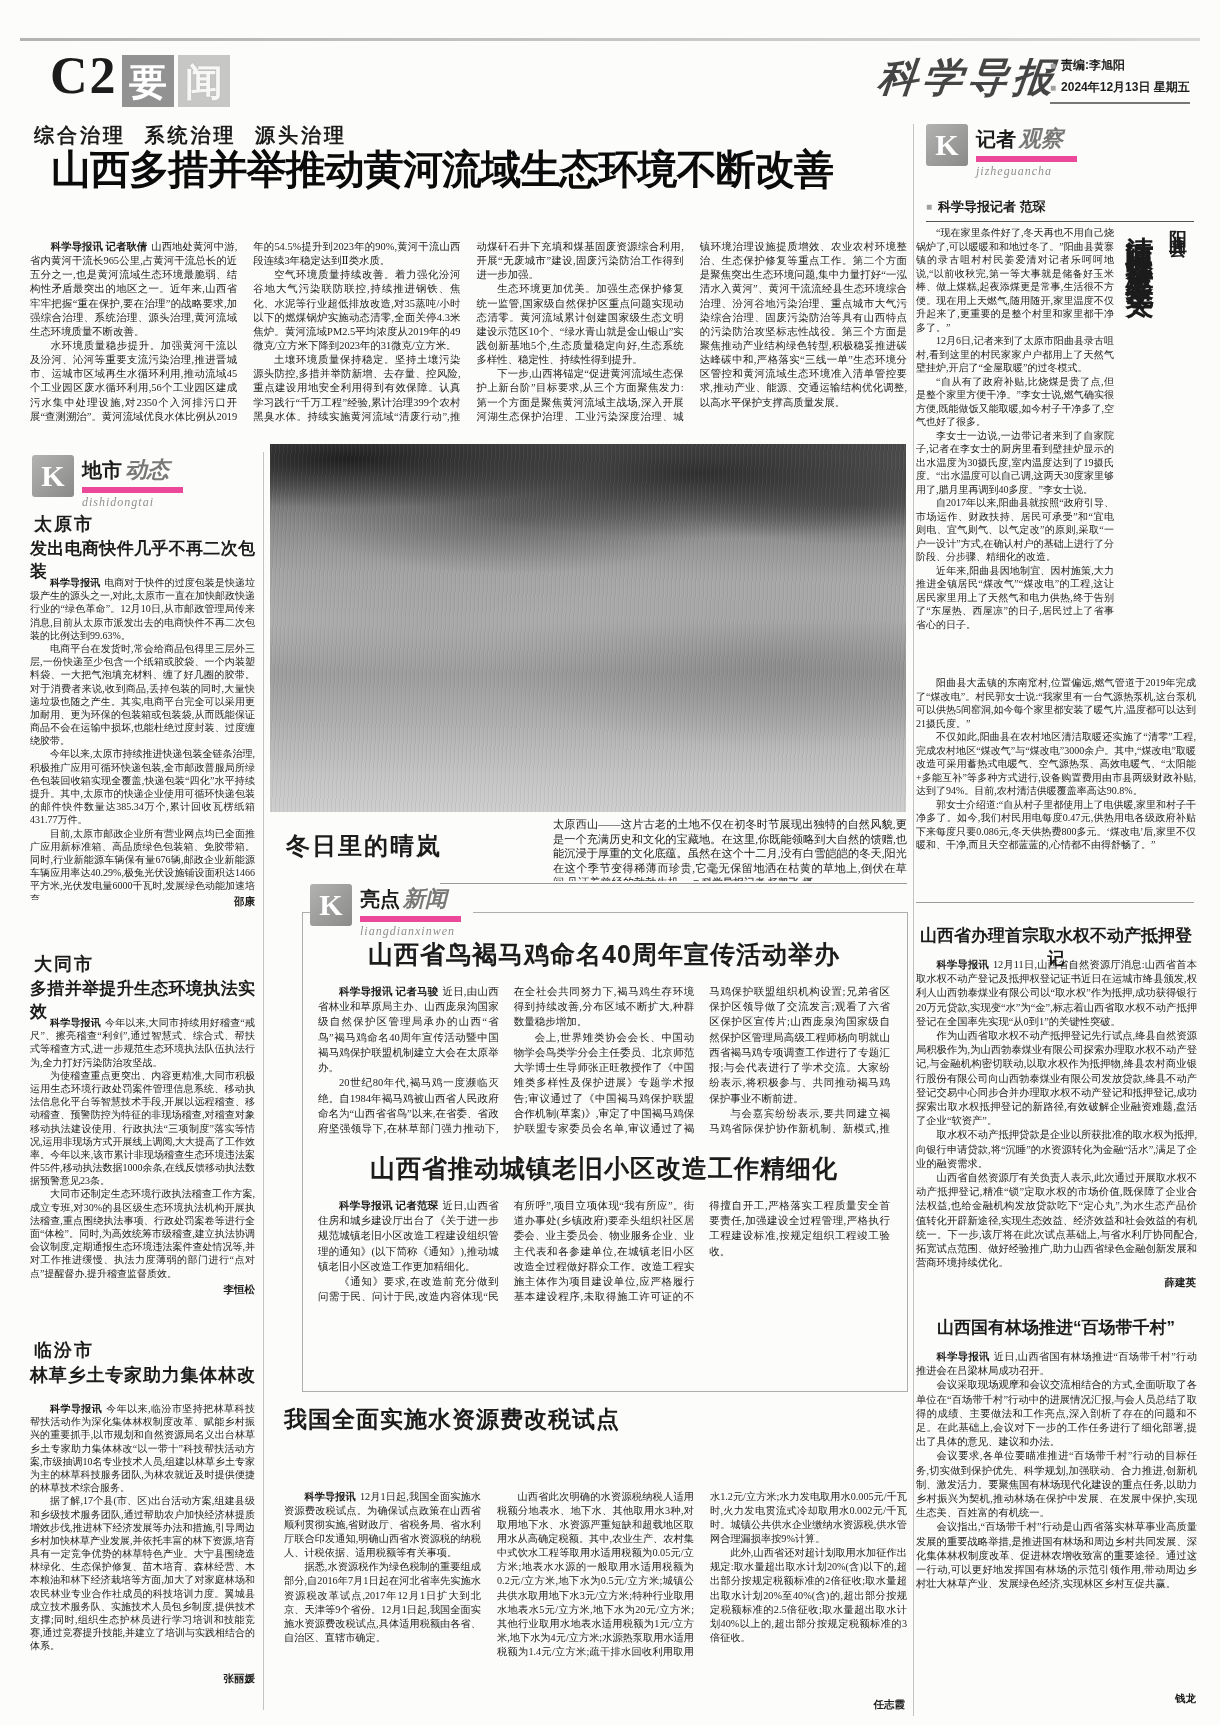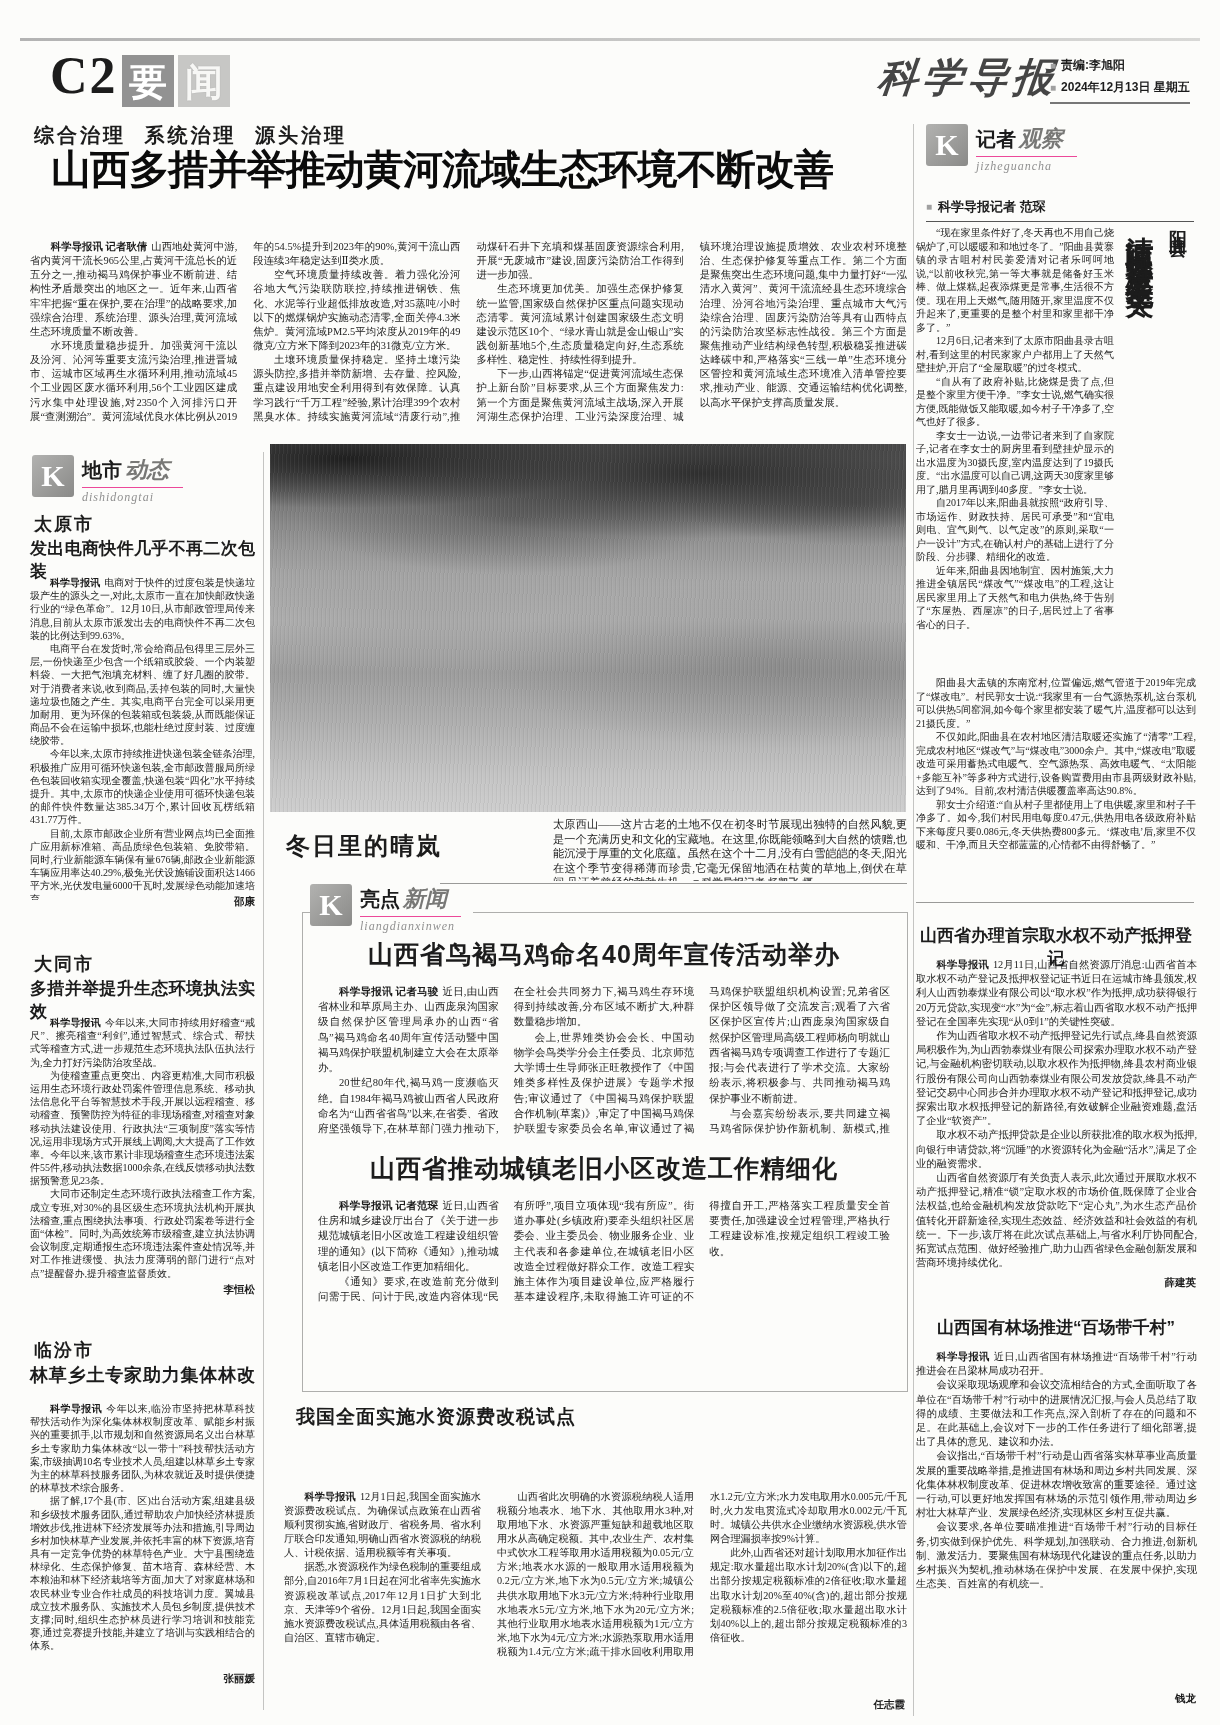--- a/index.html
+++ b/index.html
@@ -33,21 +33,21 @@
   .lead-body{left:30px;top:240px;width:877px;height:202px;column-count:4;column-gap:16px;
              font-size:10.4px;line-height:1.36;}
   
   .vrule{width:1px;background:#c4c4c2;}
   .hrule{height:1px;background:#9a9a98;}
   
   .sec-head{display:flex;gap:8px;align-items:flex-start;}
   .klogo{width:42px;height:42px;flex:0 0 42px;border-radius:3px;color:#fff;text-align:center;line-height:42px;
          font-family:"Liberation Serif",serif;font-weight:bold;font-size:30px;
          background:linear-gradient(135deg,#b2b2b0,#8a8a88);}
-  .sec-title{border-bottom:1px solid #ec4899;padding:0 14px 2px 0;white-space:nowrap;}
+  .sec-title{border-bottom:6px solid #ec4899;padding:0 14px 2px 0;white-space:nowrap;}
   .sec-t1{font-family:"Liberation Sans",sans-serif;font-weight:800;font-size:20px;}
   .sec-t2{font-style:italic;font-weight:bold;font-size:22px;color:#787876;margin-left:3px;}
   .sec-pinyin{font-style:italic;color:#909090;font-size:12px;letter-spacing:1px;padding-top:2px;}
   
   .city{font-family:"Liberation Sans",sans-serif;font-weight:bold;font-size:18px;letter-spacing:2px;}
   .city-headline{font-family:"Liberation Sans",sans-serif;font-weight:800;font-size:17px;width:225px;}
   .small-body{font-size:10px;line-height:1.32;}
   
   .photo{left:270px;top:444px;width:636px;height:368px;filter:grayscale(1);
     background:
@@ -62,21 +62,21 @@
       background:repeating-linear-gradient(93deg,rgba(0,0,0,.05) 0 1px,rgba(255,255,255,.05) 1px 2px,transparent 2px 4px);}
   .cap-title{left:286px;top:830px;font-family:"Liberation Sans",sans-serif;font-weight:800;font-size:24px;letter-spacing:2px;}
   .cap-text{left:553px;top:817px;width:354px;height:64px;font-size:11.2px;line-height:1.3;}
   .credit{color:#555;}
   
   .hl-box{left:302px;top:912px;width:604px;height:478px;border:1px solid #aeaeac;}
   .hl-head{left:310px;top:884px;background:#fcfcfa;padding-right:12px;}
   .hl-headline{font-family:"Liberation Sans",sans-serif;font-weight:800;font-size:25px;letter-spacing:1px;}
   .hl-body{column-count:3;column-gap:15px;font-size:10.5px;line-height:1.45;}
   
-  .water-kicker{left:296px;top:1404px;font-size:19px;font-weight:bold;letter-spacing:1px;}
+  .water-kicker{left:284px;top:1404px;font-size:23px;font-weight:bold;letter-spacing:1px;}
   .water-headline{left:284px;top:1429px;width:505px;font-size:37px;font-weight:900;letter-spacing:-1px;}
   
   .obs-byline{left:926px;top:198px;width:268px;font-family:"Liberation Sans",sans-serif;font-weight:bold;
               font-size:13px;border-bottom:1px solid #555;padding-bottom:5px;display:flex;gap:6px;align-items:center;}
   .vtitle{left:1120px;top:214px;height:480px;writing-mode:vertical-rl;font-family:"Liberation Sans",sans-serif;
           font-weight:800;font-size:28px;letter-spacing:4px;}
   .vcounty{left:1166px;top:216px;height:120px;writing-mode:vertical-rl;font-weight:bold;font-size:18px;letter-spacing:5px;}
   .r-headline{font-family:"Liberation Sans",sans-serif;font-weight:800;font-size:17px;letter-spacing:0;}
 </style>
 </head>
@@ -97,21 +97,21 @@
     <div class="meta-row">
       <span class="sq">■</span>
       <span>2024年12月13日 星期五</span>
     </div>
     <div class="meta-rule"></div>
   </div>
 
   <div class="abs kicker sans">综合治理 系统治理 源头治理</div>
   <div class="abs lead-headline sans stretch">山西多措并举推动黄河流域生态环境不断改善</div>
   <div class="abs lead-body btxt">
-    <p class="para"><b class="intro">科学导报讯 记者耿倩</b><span>山西地处黄河中游,省内黄河干流长965公里,占黄河干流总长的近五分之一,推动褐马鸡保护事业不断前进、结构性矛盾最突出的地区之一。近年来,山西省牢牢把握“重在保护,要在治理”的战略要求,加强综合治理、系统治理、源头治理,黄河流域生态环境质量不断改善。</span></p>
+    <p class="para"><b class="intro">科学导报讯 记者耿倩</b><span>山西地处黄河中游,省内黄河干流长965公里,占黄河干流总长的近五分之一,也是黄河流域生态环境最脆弱、结构性矛盾最突出的地区之一。近年来,山西省牢牢把握“重在保护,要在治理”的战略要求,加强综合治理、系统治理、源头治理,黄河流域生态环境质量不断改善。</span></p>
   <p class="para">水环境质量稳步提升。加强黄河干流以及汾河、沁河等重要支流污染治理,推进晋城市、运城市区域再生水循环利用,推动流域45个工业园区废水循环利用,56个工业园区建成污水集中处理设施,对2350个入河排污口开展“查测溯治”。黄河流域优良水体比例从2019年的54.5%提升到2023年的90%,黄河干流山西段连续3年稳定达到Ⅱ类水质。</p>
       <p class="para">空气环境质量持续改善。着力强化汾河谷地大气污染联防联控,持续推进钢铁、焦化、水泥等行业超低排放改造,对35蒸吨/小时以下的燃煤锅炉实施动态清零,全面关停4.3米焦炉。黄河流域PM2.5平均浓度从2019年的49微克/立方米下降到2023年的31微克/立方米。</p>
       <p class="para">土壤环境质量保持稳定。坚持土壤污染源头防控,多措并举防新增、去存量、控风险,重点建设用地安全利用得到有效保障。认真学习践行“千万工程”经验,累计治理399个农村黑臭水体。持续实施黄河流域“清废行动”,推动煤矸石井下充填和煤基固废资源综合利用,开展“无废城市”建设,固废污染防治工作得到进一步加强。</p>
       <p class="para">生态环境更加优美。加强生态保护修复统一监管,国家级自然保护区重点问题实现动态清零。黄河流域累计创建国家级生态文明建设示范区10个、“绿水青山就是金山银山”实践创新基地5个,生态质量稳定向好,生态系统多样性、稳定性、持续性得到提升。</p>
       <p class="para">下一步,山西将锚定“促进黄河流域生态保护上新台阶”目标要求,从三个方面聚焦发力:第一个方面是聚焦黄河流域主战场,深入开展河湖生态保护治理、工业污染深度治理、城镇环境治理设施提质增效、农业农村环境整治、生态保护修复等重点工作。第二个方面是聚焦突出生态环境问题,集中力量打好“一泓清水入黄河”、黄河干流流经县生态环境综合治理、汾河谷地污染治理、重点城市大气污染综合治理、固废污染防治等具有山西特点的污染防治攻坚标志性战役。第三个方面是聚焦推动产业结构绿色转型,积极稳妥推进碳达峰碳中和,严格落实“三线一单”生态环境分区管控和黄河流域生态环境准入清单管控要求,推动产业、能源、交通运输结构优化调整,以高水平保护支撑高质量发展。</p>
     </div>
 
   <div class="abs vrule" style="left:913px;top:124px;height:1592px;"></div>
   <div class="abs vrule" style="left:263px;top:452px;height:1258px;"></div>
 
@@ -225,18 +225,18 @@
   <p class="para">作为山西省取水权不动产抵押登记先行试点,绛县自然资源局积极作为,为山西勃泰煤业有限公司探索办理取水权不动产登记,与金融机构密切联动,以取水权作为抵押物,绛县农村商业银行股份有限公司向山西勃泰煤业有限公司发放贷款,绛县不动产登记交易中心同步合并办理取水权不动产登记和抵押登记,成功探索出取水权抵押登记的新路径,有效破解企业融资难题,盘活了企业“软资产”。</p>
       <p class="para">取水权不动产抵押贷款是企业以所获批准的取水权为抵押,向银行申请贷款,将“沉睡”的水资源转化为金融“活水”,满足了企业的融资需求。</p>
       <p class="para">山西省自然资源厅有关负责人表示,此次通过开展取水权不动产抵押登记,精准“锁”定取水权的市场价值,既保障了企业合法权益,也给金融机构发放贷款吃下“定心丸”,为水生态产品价值转化开辟新途径,实现生态效益、经济效益和社会效益的有机统一。下一步,该厅将在此次试点基础上,与省水利厅协同配合,拓宽试点范围、做好经验推广,助力山西省绿色金融创新发展和营商环境持续优化。</p>
     </div>
   <div class="byline" style="left:1060px;top:1276px;width:136px;">薛建英</div>
 
   <div class="abs r-headline center" style="left:916px;top:1316px;width:280px;">山西国有林场推进“百场带千村”</div>
   <div class="abs btxt" style="left:916px;top:1350px;width:281px;height:330px;font-size:10.3px;line-height:1.38;">
     <p class="para"><b class="intro">科学导报讯</b><span>近日,山西省国有林场推进“百场带千村”行动推进会在吕梁林局成功召开。</span></p>
   <p class="para">会议采取现场观摩和会议交流相结合的方式,全面听取了各单位在“百场带千村”行动中的进展情况汇报,与会人员总结了取得的成绩、主要做法和工作亮点,深入剖析了存在的问题和不足。在此基础上,会议对下一步的工作任务进行了细化部署,提出了具体的意见、建议和办法。</p>
+      <p class="para">会议要求,各单位要瞄准推进“百场带千村”行动的目标任务,切实做到保护优先、科学规划,加强联动、合力推进,创新机制、激发活力。要聚焦国有林场现代化建设的重点任务,以助力乡村振兴为契机,推动林场在保护中发展、在发展中保护,实现生态美、百姓富的有机统一。</p>
       <p class="para">会议指出,“百场带千村”行动是山西省落实林草事业高质量发展的重要战略举措,是推进国有林场和周边乡村共同发展、深化集体林权制度改革、促进林农增收致富的重要途径。通过这一行动,可以更好地发挥国有林场的示范引领作用,带动周边乡村壮大林草产业、发展绿色经济,实现林区乡村互促共赢。</p>
-      <p class="para">会议要求,各单位要瞄准推进“百场带千村”行动的目标任务,切实做到保护优先、科学规划,加强联动、合力推进,创新机制、激发活力。要聚焦国有林场现代化建设的重点任务,以助力乡村振兴为契机,推动林场在保护中发展、在发展中保护,实现生态美、百姓富的有机统一。</p>
     </div>
   <div class="byline" style="left:1060px;top:1692px;width:136px;">钱龙</div>
 
 </div>
 
 </body></html>

